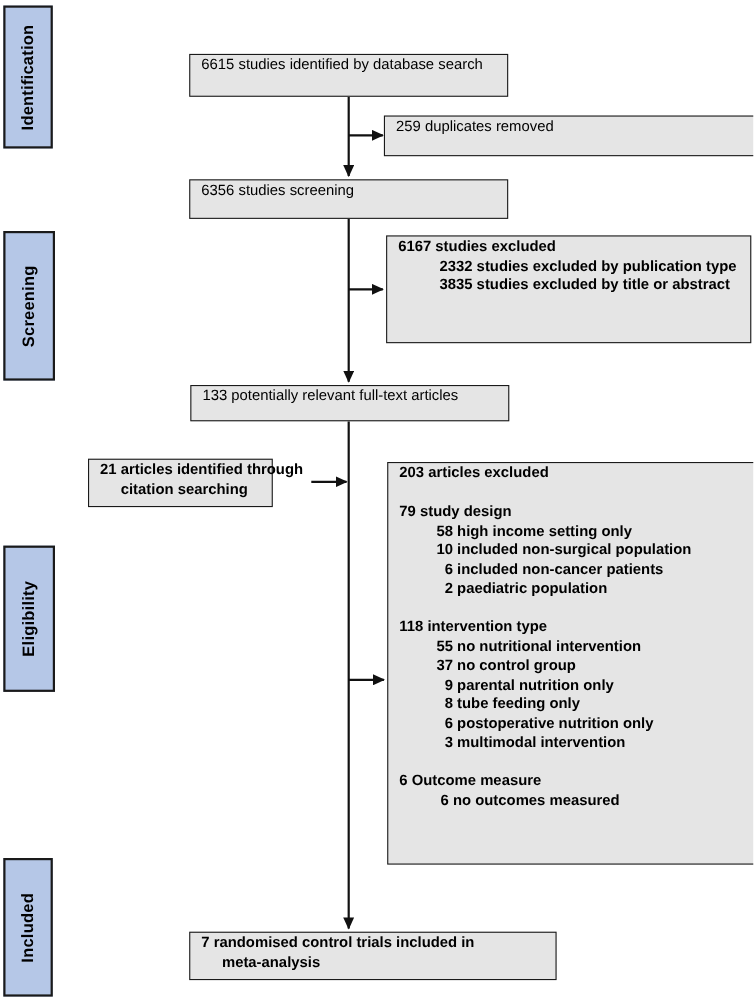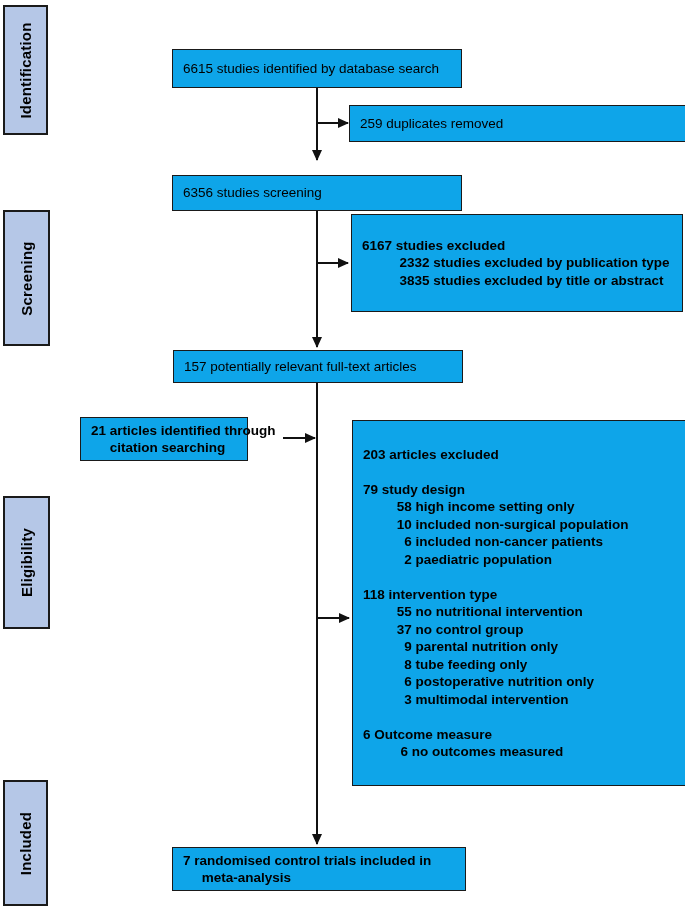--- a/index.html
+++ b/index.html
@@ -35,25 +35,25 @@
   .stage .vtext {
     transform: rotate(-90deg);
     white-space: nowrap;
     font-weight: bold;
     font-size: 15px;
     letter-spacing: 0.2px;
     color: #000;
   }
   .box {
     position: absolute;
-    background: #0ea5e9;
+    background: #e5e5e5;
     border: 1.5px solid var(--border, #1a1a1a);
     box-sizing: border-box;
     display: flex;
-    align-items: center;
+    align-items: flex-start;
     padding: 0 10px;
     font-size: 13.5px;
     line-height: 17.5px;
     color: #000;
   }
   .box .pre {
     white-space: pre;
     font-weight: bold;
   }
 </style>
@@ -96,32 +96,32 @@
   </div>
 
   <div class="box" style="left:172px; top:49px; width:290px; height:39px">
     <span>6615 studies identified by database search</span>
   </div>
 
   <div class="box" style="left:349px; top:105px; width:392px; height:37px">
     <span>259 duplicates removed</span>
   </div>
 
-  <div class="box" style="left:172px; top:175px; width:290px; height:36px">
+  <div class="box" style="left:172px; top:163px; width:290px; height:36px">
     <span>6356 studies screening</span>
   </div>
 
   <div class="box" style="left:351px; top:214px; width:332px; height:98px">
     <span class="pre">6167 studies excluded
           2332 studies excluded by publication type
           3835 studies excluded by title or abstract</span>
   </div>
 
   <div class="box" style="left:173px; top:350px; width:290px; height:33px">
-    <span>157 potentially relevant full-text articles</span>
+    <span>133 potentially relevant full-text articles</span>
   </div>
 
   <div class="box" style="left:80px; top:417px; width:168px; height:44px">
     <span class="pre">21 articles identified through
      citation searching</span>
   </div>
 
   <div class="box" style="left:352px; top:420px; width:368px; height:366px">
     <span class="pre">203 articles excluded
 
@@ -136,18 +136,18 @@
          37 no control group
            9 parental nutrition only
            8 tube feeding only
            6 postoperative nutrition only
            3 multimodal intervention
 
 6 Outcome measure
           6 no outcomes measured</span>
   </div>
 
-  <div class="box" style="left:172px; top:847px; width:294px; height:44px">
+  <div class="box" style="left:172px; top:847px; width:334px; height:44px">
     <span class="pre">7 randomised control trials included in
      meta-analysis</span>
   </div>
 
 </div>
 
 </body></html>

